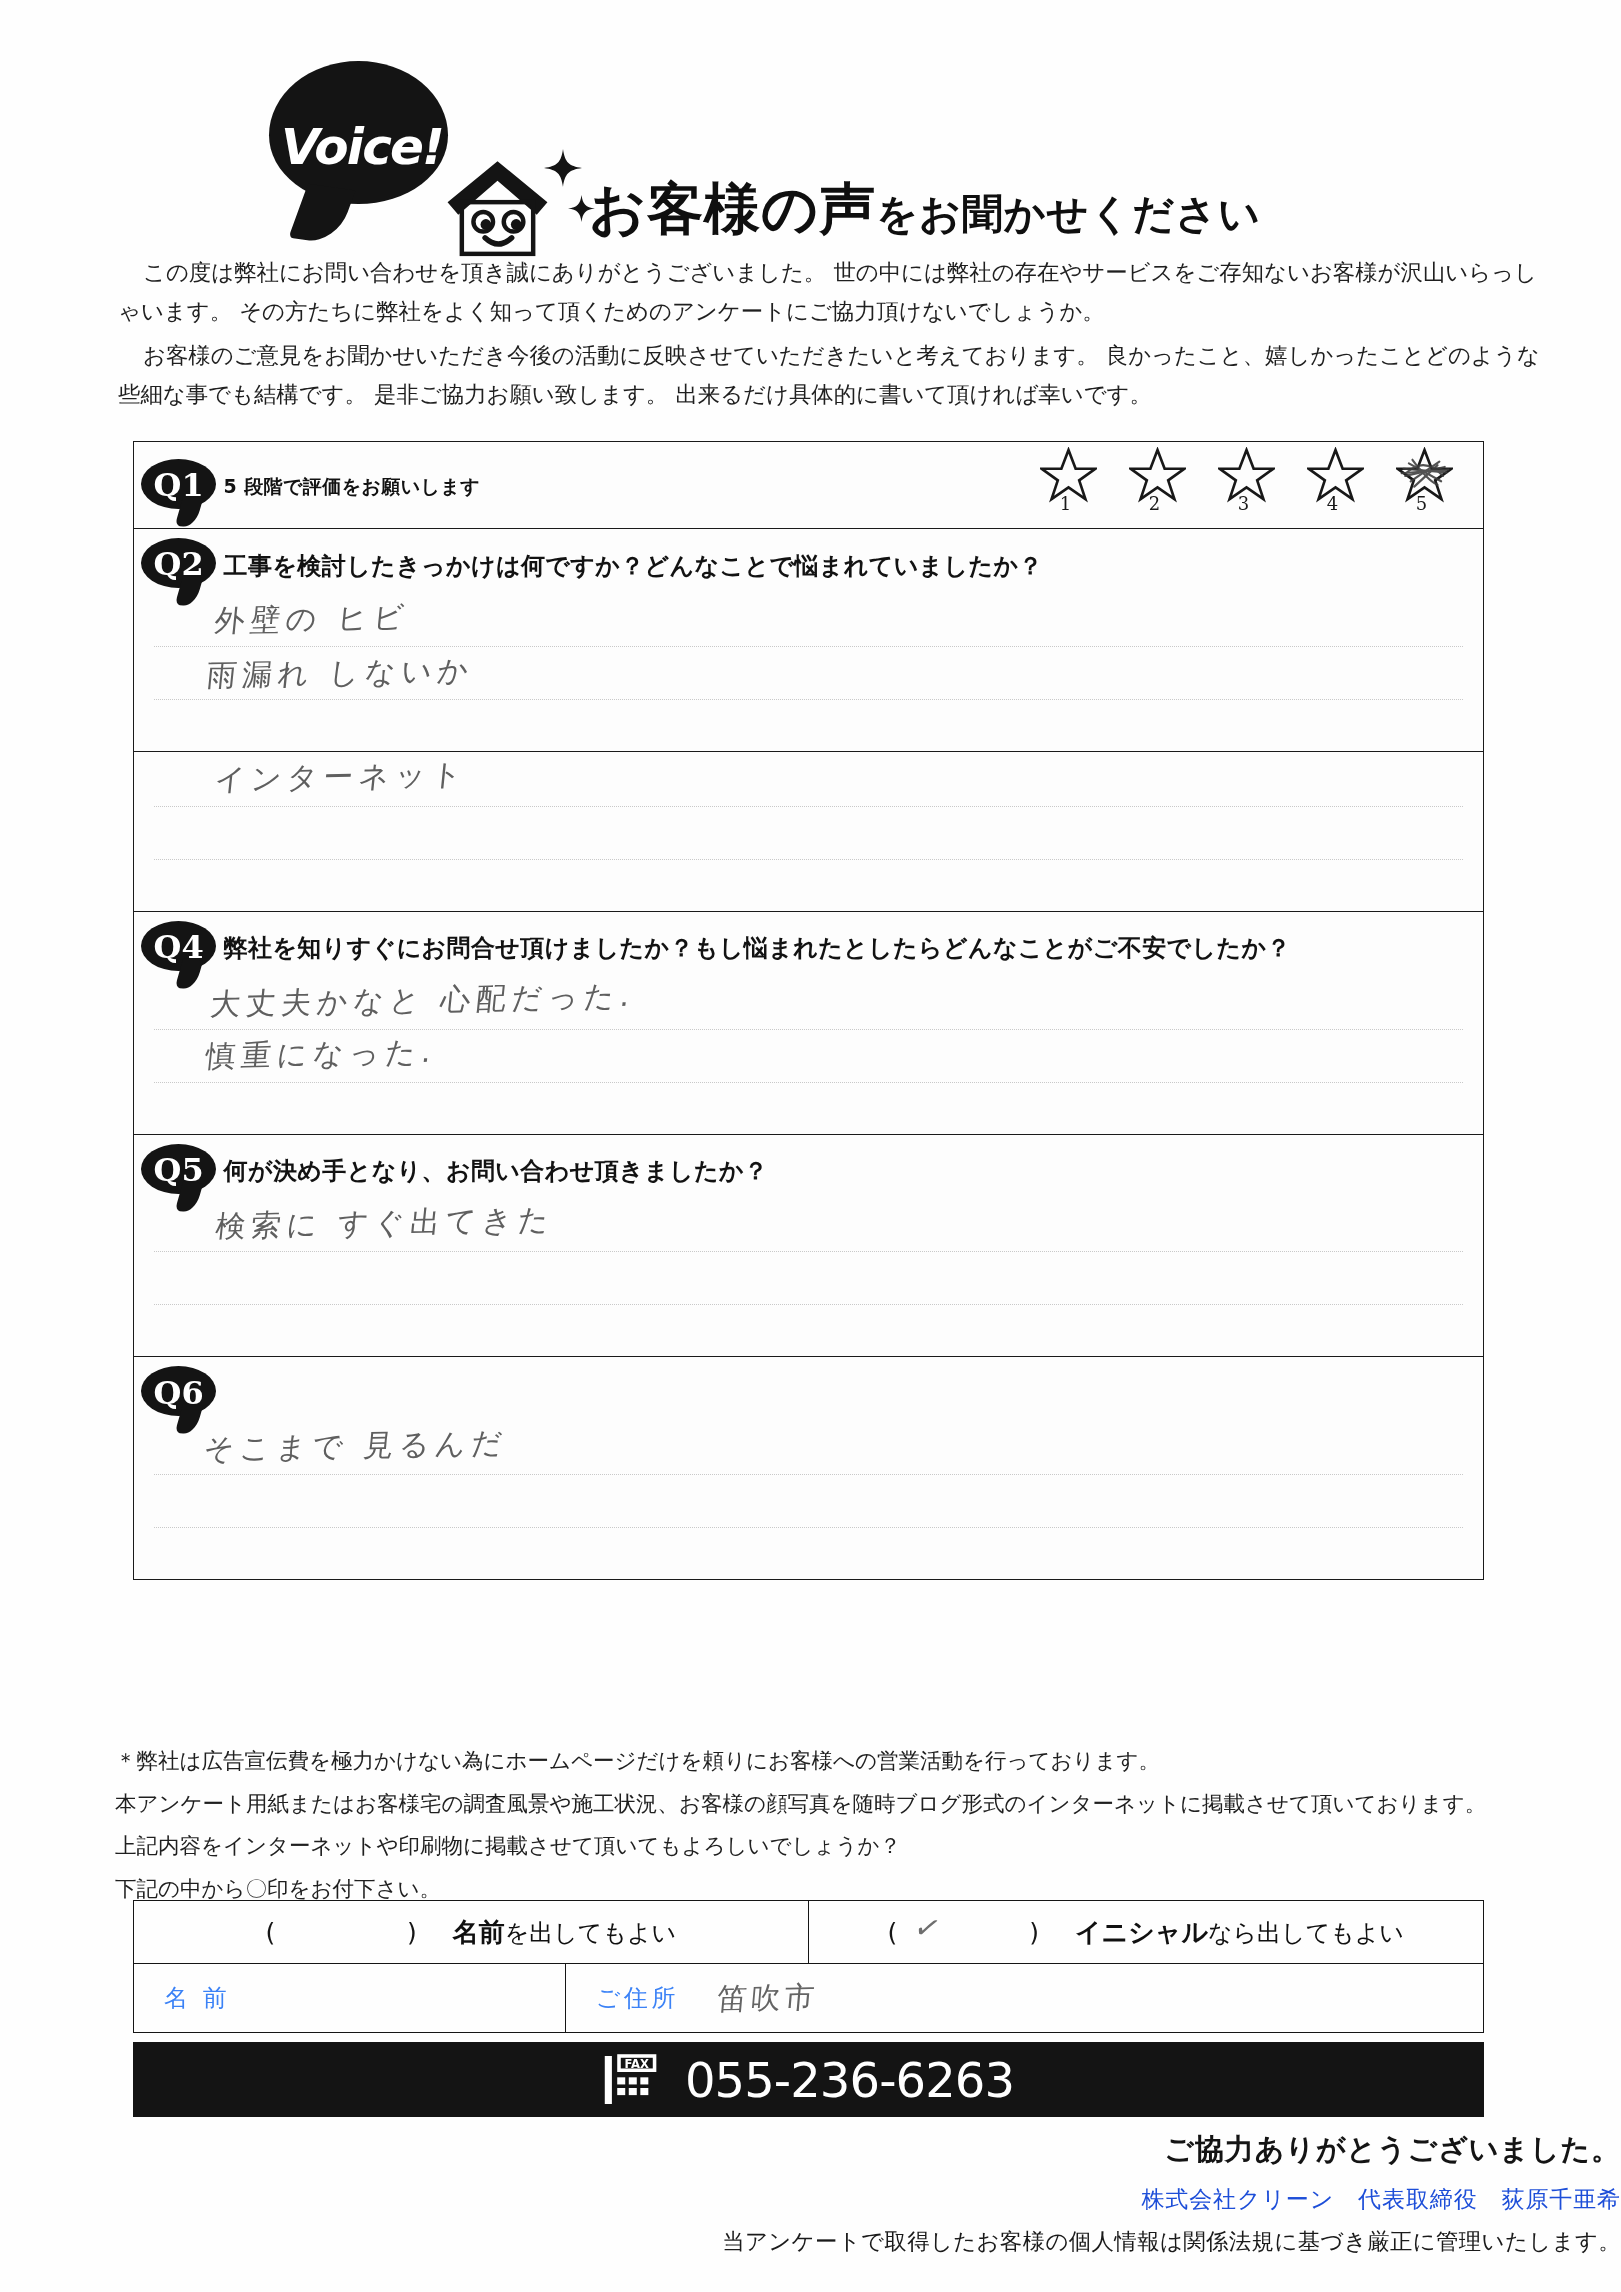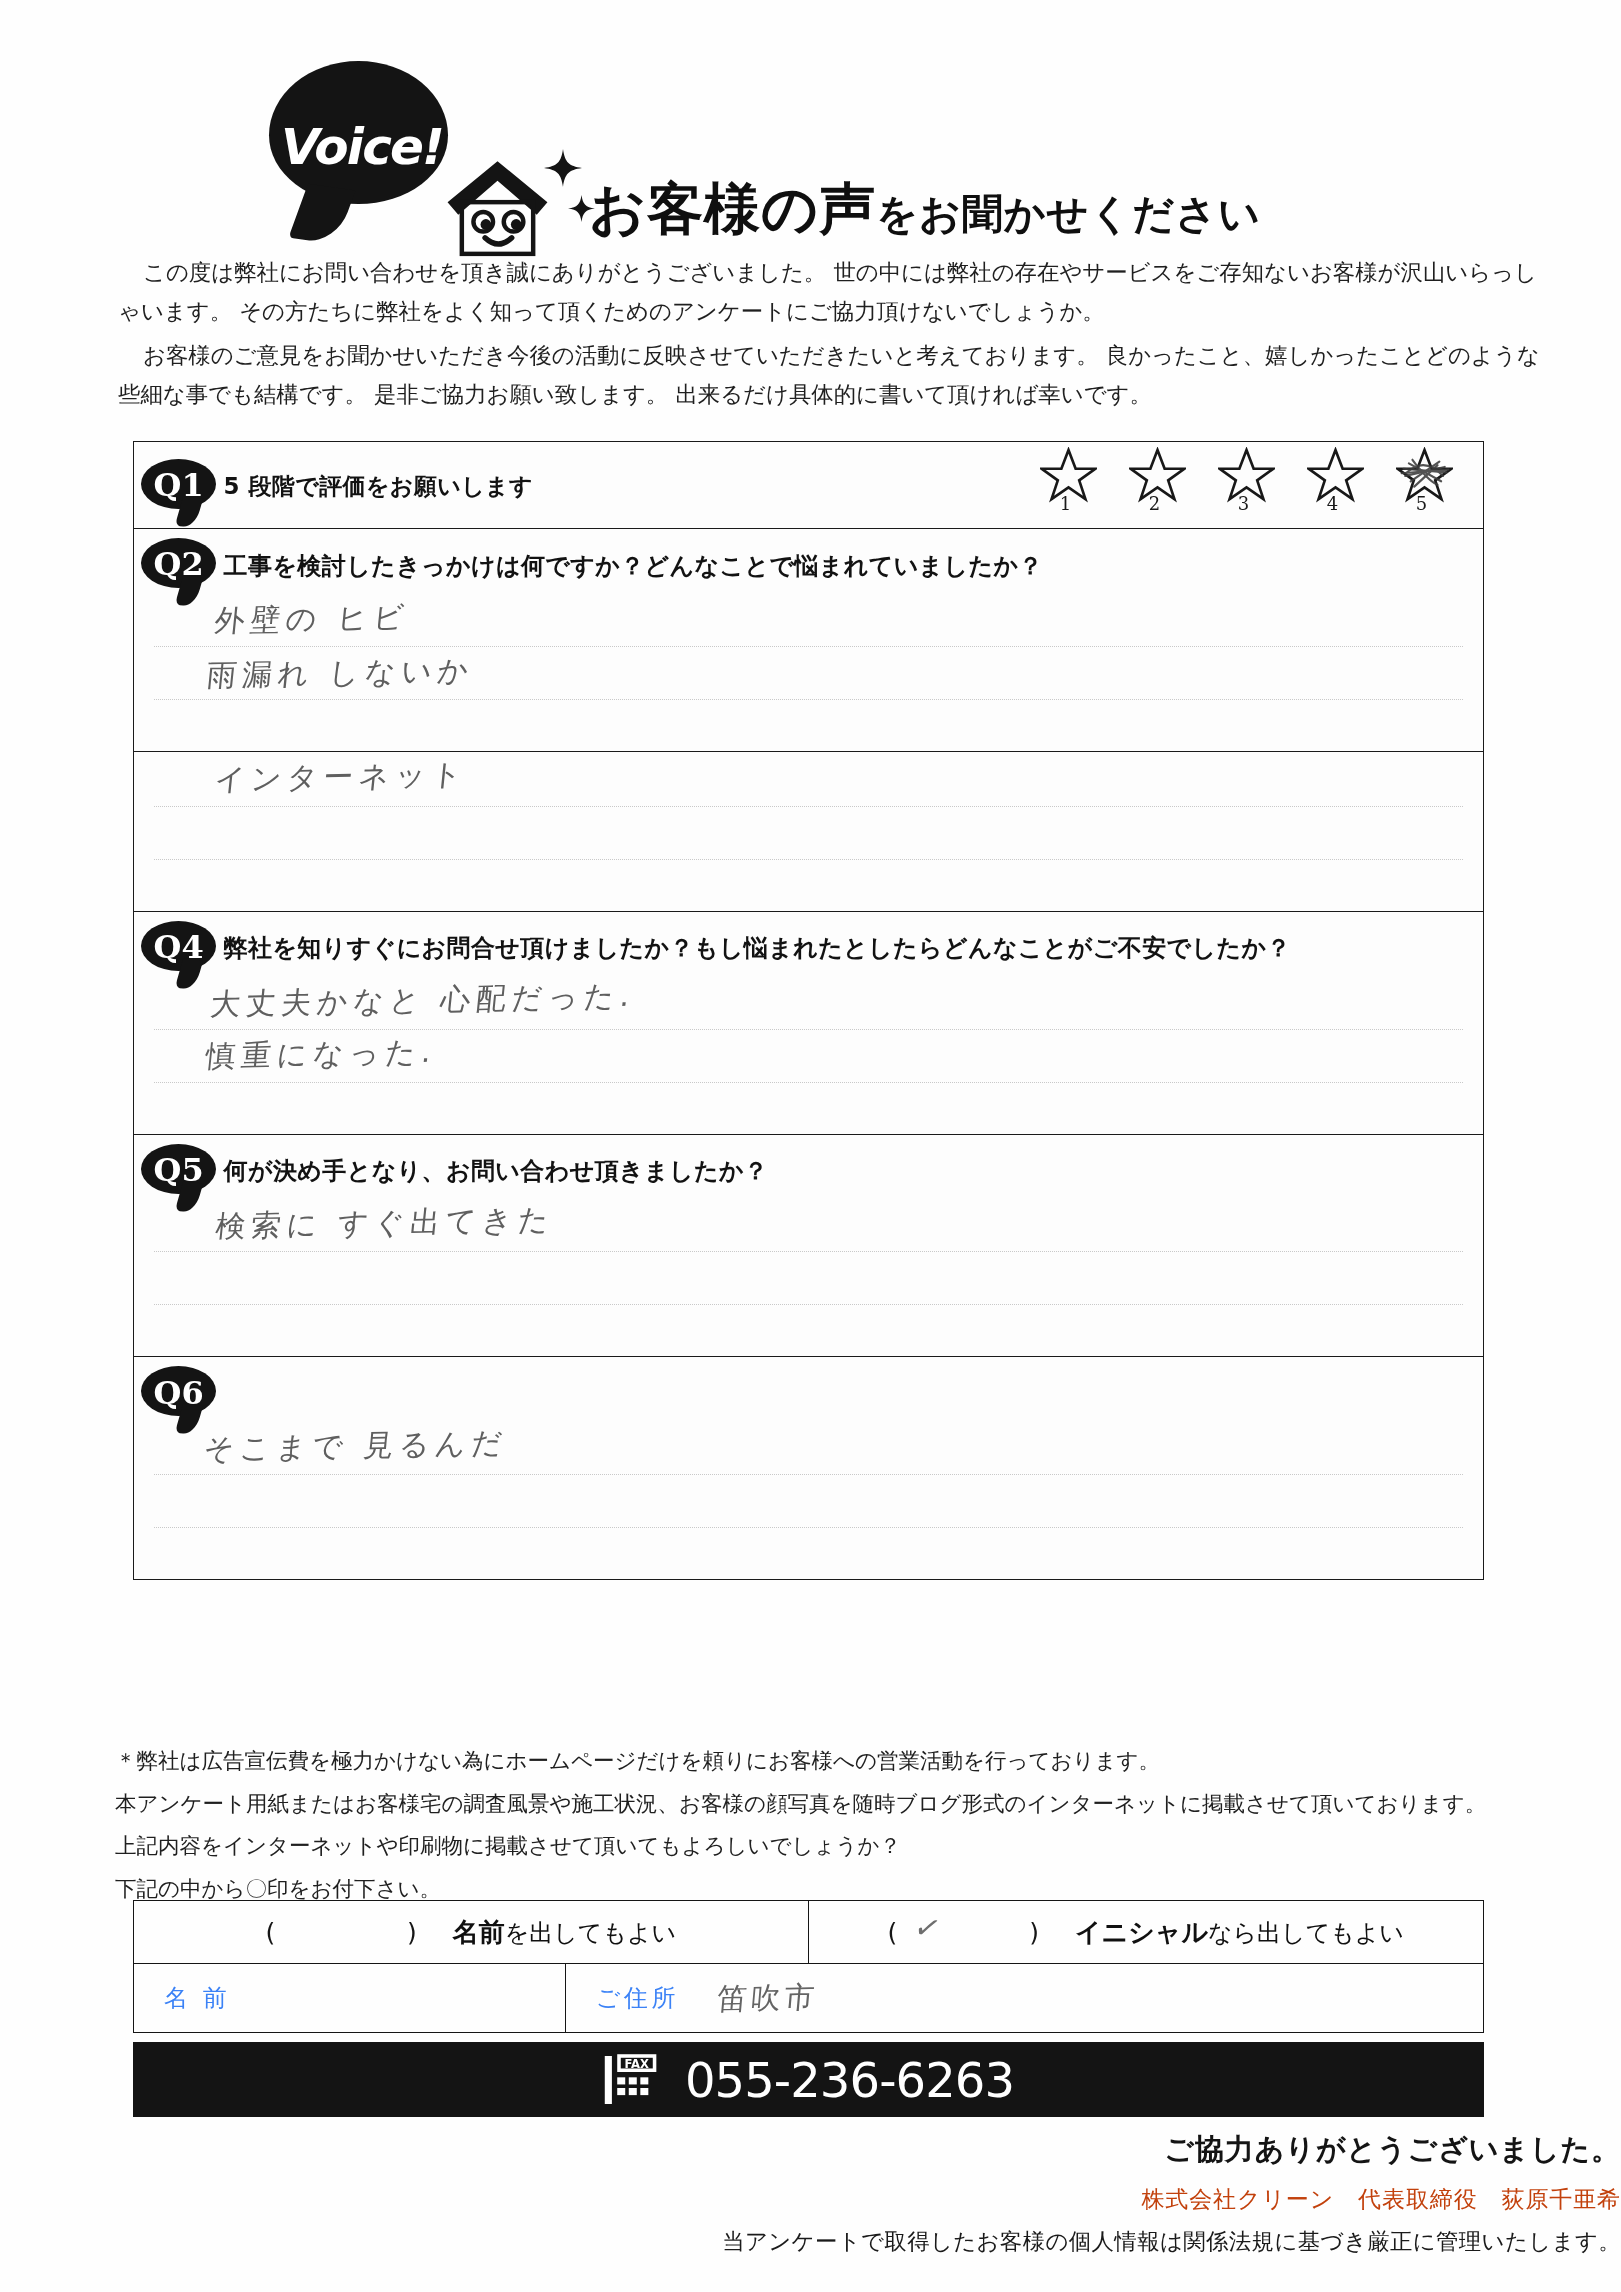--- a/index.html
+++ b/index.html
@@ -173,21 +173,21 @@
     color: #121212;
     line-height: 1.3;
     padding-top: 12.5px;
     margin-left: 5.4px;
     letter-spacing: 0.4px;
     white-space: nowrap;
   }
 
   
   .q1 .q-head { min-height: 68px; align-items: center; padding-bottom: 9px;}
-  .q1 .q-text { padding-top: 3.6px; font-size: 23px; text-align: right; }
+  .q1 .q-text { padding-top: 3.6px; font-size: 19px; text-align: right; }
   .stars {
     position: absolute;
     right: 30px;
     top: 5.4px;
     display: flex;
     gap: 32px;
     align-items: flex-start;
   }
   .star-wrap {
     position: relative;
@@ -338,21 +338,21 @@
   }
   .footer .thanks {
     font-size: 29px;
     font-weight: bold;
     color: #141414;
     letter-spacing: 0.9px;
     margin-bottom: 14.3px;
   }
   .footer .company {
     font-size: 23px;
-    color: #c2410c;
+    color: #1d4ed8;
     margin-bottom: 10.7px;
     letter-spacing: 0.9px;
   }
   .footer .privacy {
     font-size: 22.4px;
     color: #1a1a1a;
     letter-spacing: 0.4px;
   }
 </style>
 </head>

